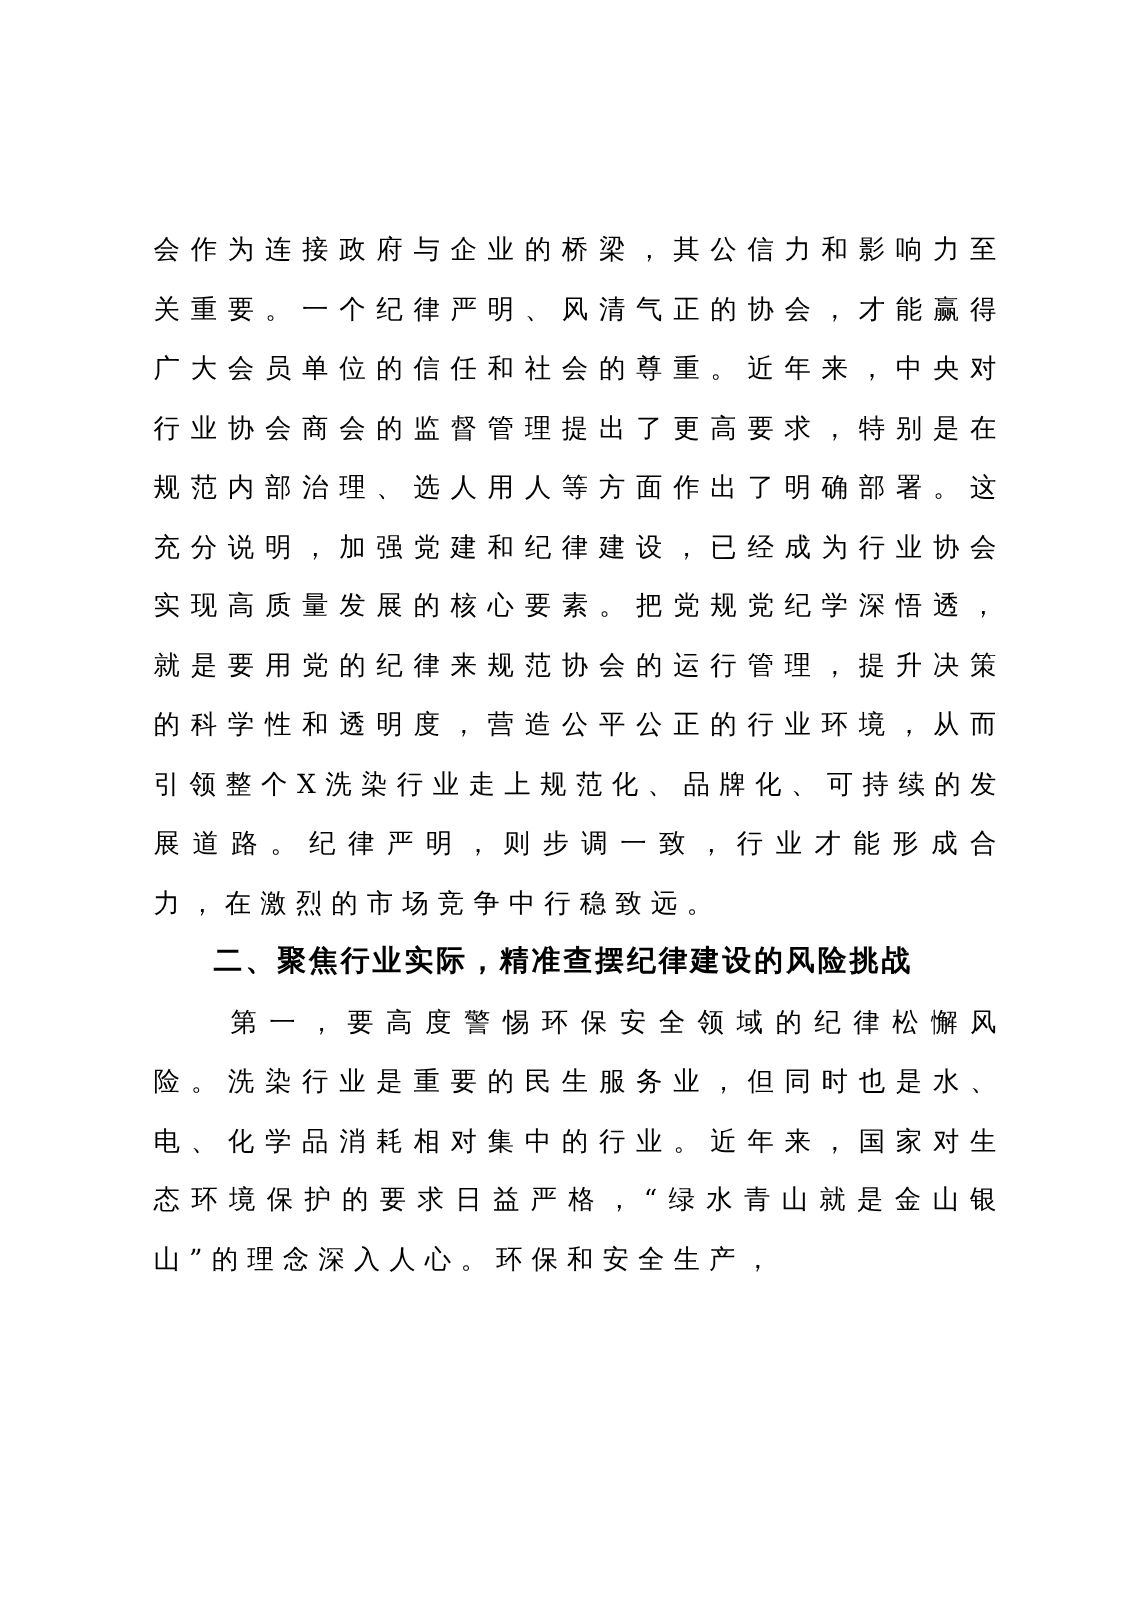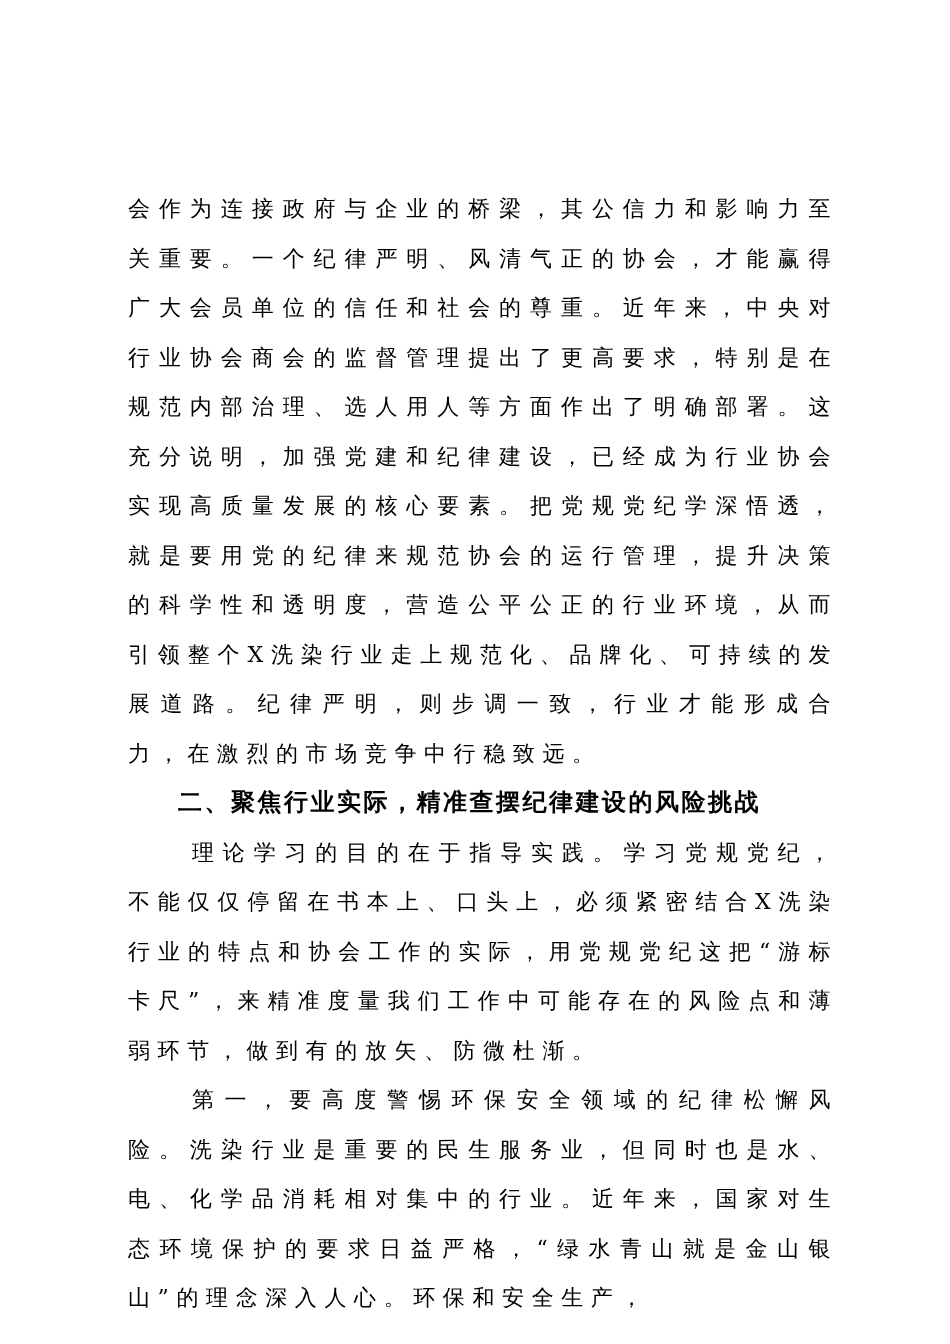--- a/index.html
+++ b/index.html
@@ -28,30 +28,29 @@
       letter-spacing: 7.6px;
       text-align: justify;
       text-align-last: left;
       word-break: break-all;
     }
     .indent {
       text-indent: 64px;
     }
     .heading {
       margin: 0;
-      font-family: Liberation Serif, serif;
+      font-family: Liberation Mono, monospace;
       font-weight: bold;
       font-size: 24px;
       line-height: 49.5px;
       letter-spacing: 2.5px;
       text-indent: 50px;
       white-space: nowrap;
     }
   </style>
 </head>
 <body>
 
 <div class="page">
   <p class="para">会作为连接政府与企业的桥梁，其公信力和影响力至关重要。一个纪律严明、风清气正的协会，才能赢得广大会员单位的信任和社会的尊重。近年来，中央对行业协会商会的监督管理提出了更高要求，特别是在规范内部治理、选人用人等方面作出了明确部署。这充分说明，加强党建和纪律建设，已经成为行业协会实现高质量发展的核心要素。把党规党纪学深悟透，就是要用党的纪律来规范协会的运行管理，提升决策的科学性和透明度，营造公平公正的行业环境，从而引领整个X洗染行业走上规范化、品牌化、可持续的发展道路。纪律严明，则步调一致，行业才能形成合力，在激烈的市场竞争中行稳致远。</p>
   <p class="heading">二、聚焦行业实际，精准查摆纪律建设的风险挑战</p>
-  <p class="para indent">理论学习的目的在于指导实践。学习党规党纪，不能仅仅停留在书本上、口头上，必须紧密结合X洗染行业的特点和协会工作的实际，用党规党纪这把“游标卡尺”，来精准度量我们工作中可能存在的风险点和薄弱环节，做到有的放矢、防微杜渐。</p>
   <p class="para indent">第一，要高度警惕环保安全领域的纪律松懈风险。洗染行业是重要的民生服务业，但同时也是水、电、化学品消耗相对集中的行业。近年来，国家对生态环境保护的要求日益严格，“绿水青山就是金山银山”的理念深入人心。环保和安全生产，</p>
 </div>
 
 </body></html>

